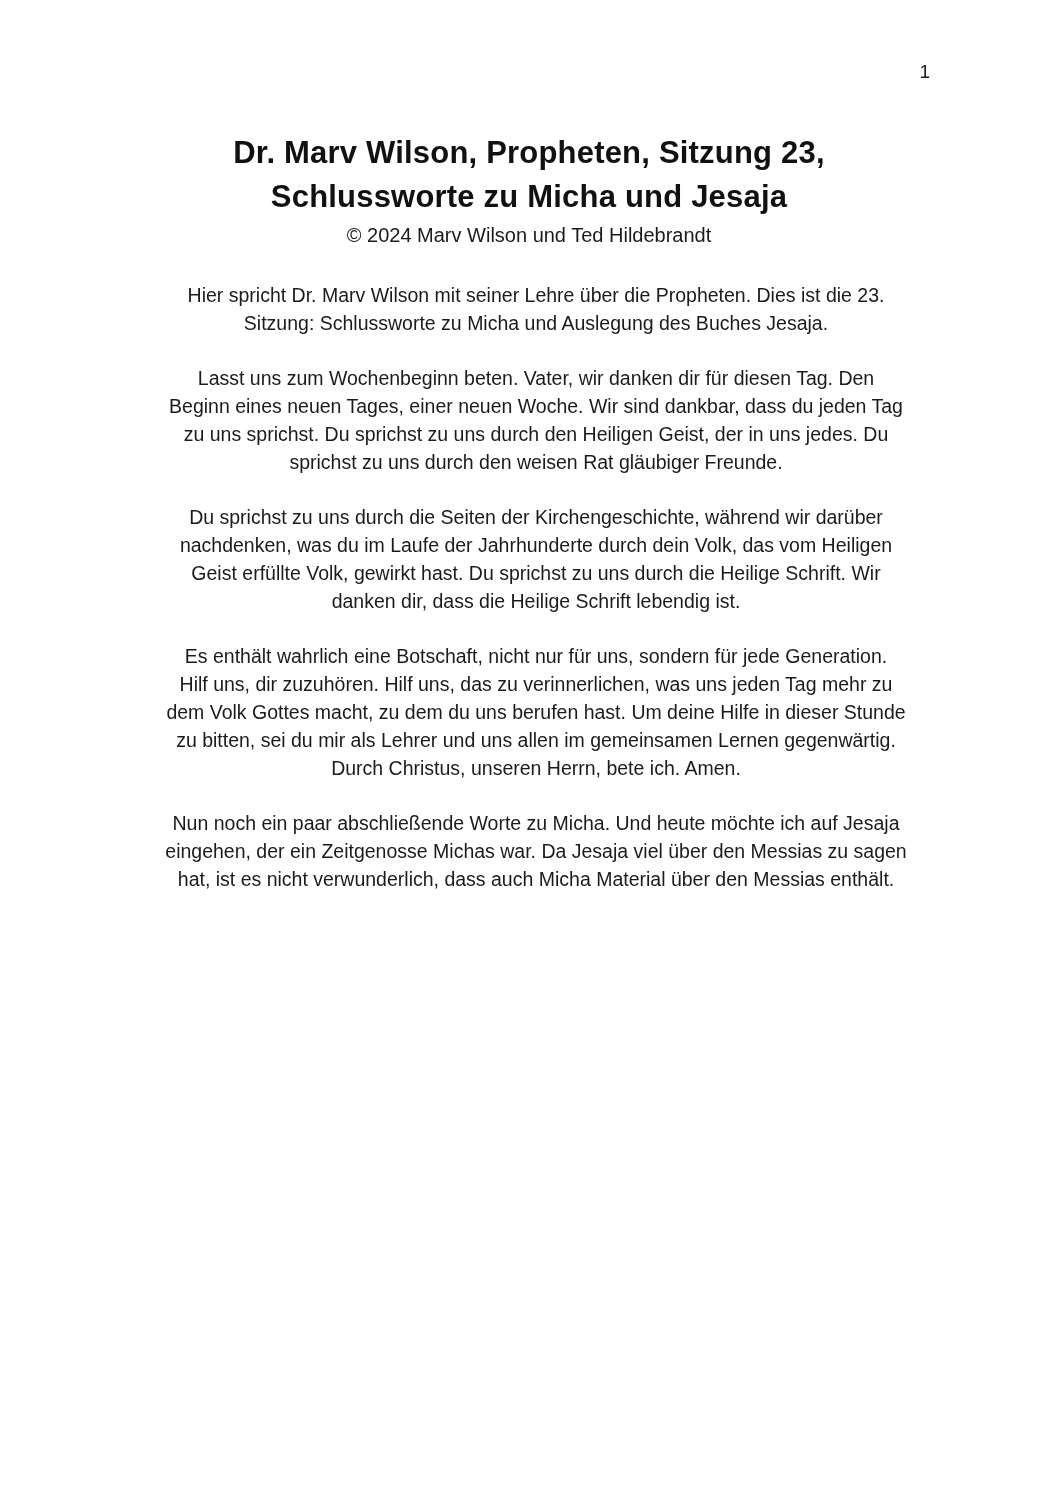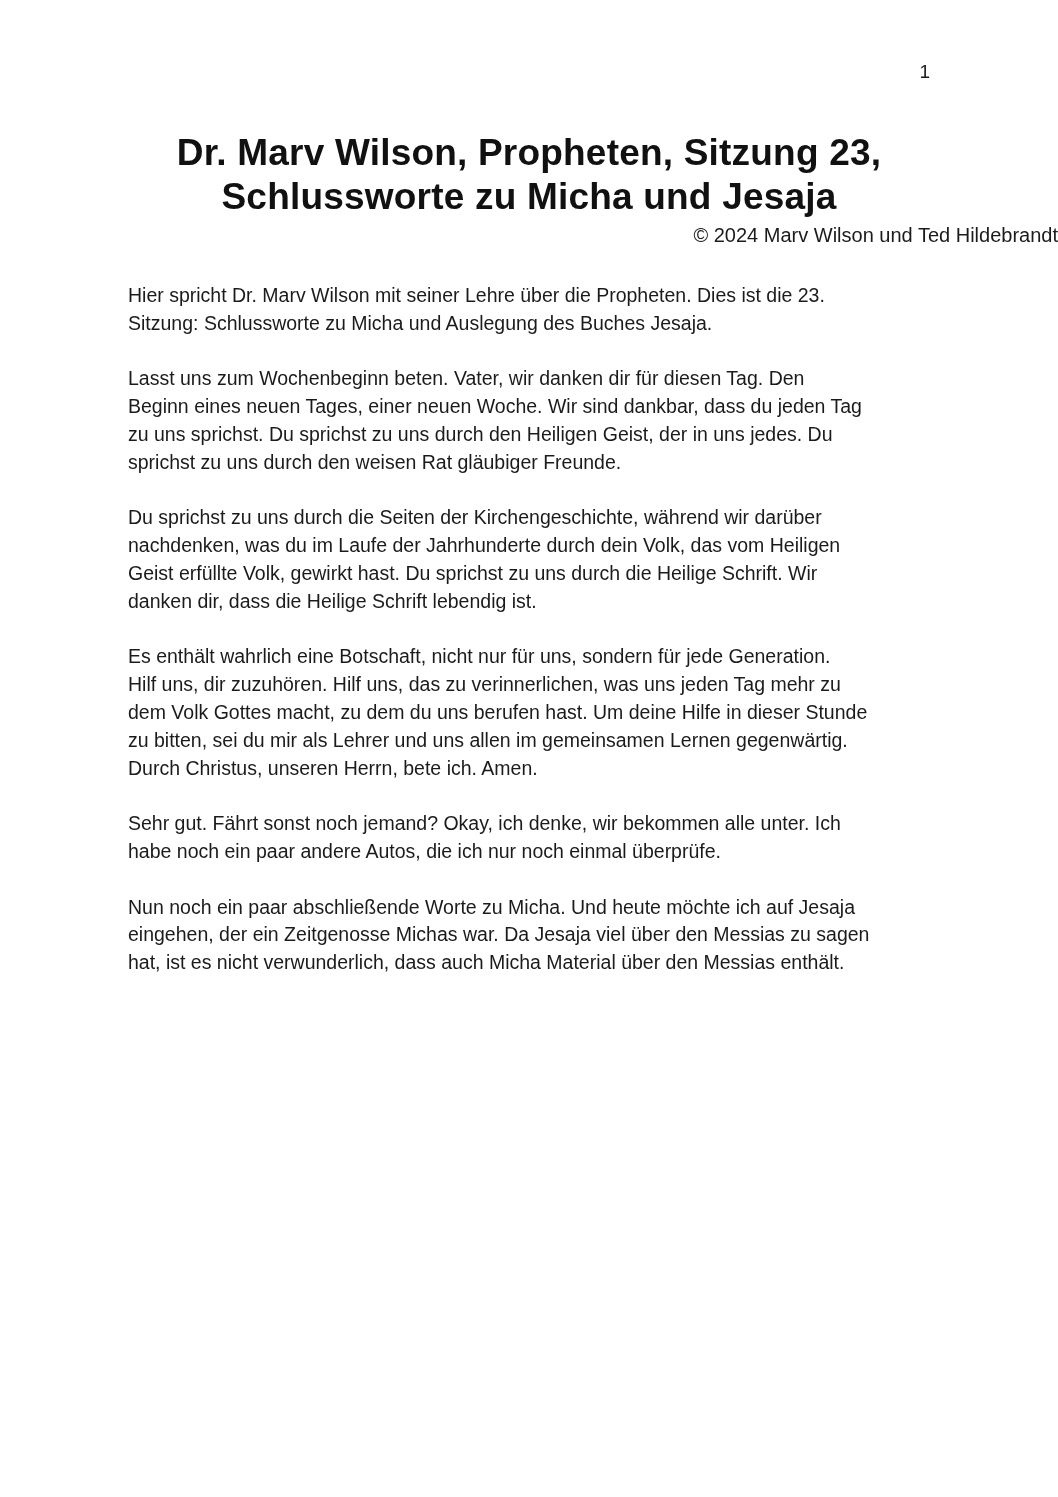--- a/index.html
+++ b/index.html
@@ -21,43 +21,44 @@
     position: absolute;
     top: 61px;
     right: 128px;
     font-size: 19px;
     line-height: 22px;
     color: #1b1b1b;
   }
   .doc-title {
     margin: 131px 0 0 0;
     text-align: center;
-    font-size: 37px;
+    font-size: 31px;
     line-height: 44px;
     font-weight: bold;
     white-space: pre-line;
     color: #111111;
     letter-spacing: 0.2px;
   }
   .copyright {
     margin: 2px 0 0 0;
-    text-align: right;
+    text-align: center;
     font-size: 20px;
     line-height: 28px;
     color: #1b1b1b;
   }
   .body-text {
     margin: 33px 0 0 128px;
     width: 816px;
     font-size: 19.5px;
     line-height: 27.8px;
   }
   .body-text p {
     margin: 0 0 27.8px 0;
     white-space: pre-line;
+    text-align: center;
   }
 </style>
 </head>
 <body>
 
 <div class="page">
   <div class="page-number">1</div>
 
   <h1 class="doc-title">Dr. Marv Wilson, Propheten, Sitzung 23,
 Schlussworte zu Micha und Jesaja</h1>
@@ -73,19 +74,17 @@
 sprichst zu uns durch den weisen Rat gläubiger Freunde.</p>
     <p>Du sprichst zu uns durch die Seiten der Kirchengeschichte, während wir darüber
 nachdenken, was du im Laufe der Jahrhunderte durch dein Volk, das vom Heiligen
 Geist erfüllte Volk, gewirkt hast. Du sprichst zu uns durch die Heilige Schrift. Wir
 danken dir, dass die Heilige Schrift lebendig ist.</p>
     <p>Es enthält wahrlich eine Botschaft, nicht nur für uns, sondern für jede Generation.
 Hilf uns, dir zuzuhören. Hilf uns, das zu verinnerlichen, was uns jeden Tag mehr zu
 dem Volk Gottes macht, zu dem du uns berufen hast. Um deine Hilfe in dieser Stunde
 zu bitten, sei du mir als Lehrer und uns allen im gemeinsamen Lernen gegenwärtig.
 Durch Christus, unseren Herrn, bete ich. Amen.</p>
-    <p>Sehr gut. Fährt sonst noch jemand? Okay, ich denke, wir bekommen alle unter. Ich
-habe noch ein paar andere Autos, die ich nur noch einmal überprüfe.</p>
     <p>Nun noch ein paar abschließende Worte zu Micha. Und heute möchte ich auf Jesaja
 eingehen, der ein Zeitgenosse Michas war. Da Jesaja viel über den Messias zu sagen
 hat, ist es nicht verwunderlich, dass auch Micha Material über den Messias enthält.</p>
   </div>
 </div>
 
 </body></html>

